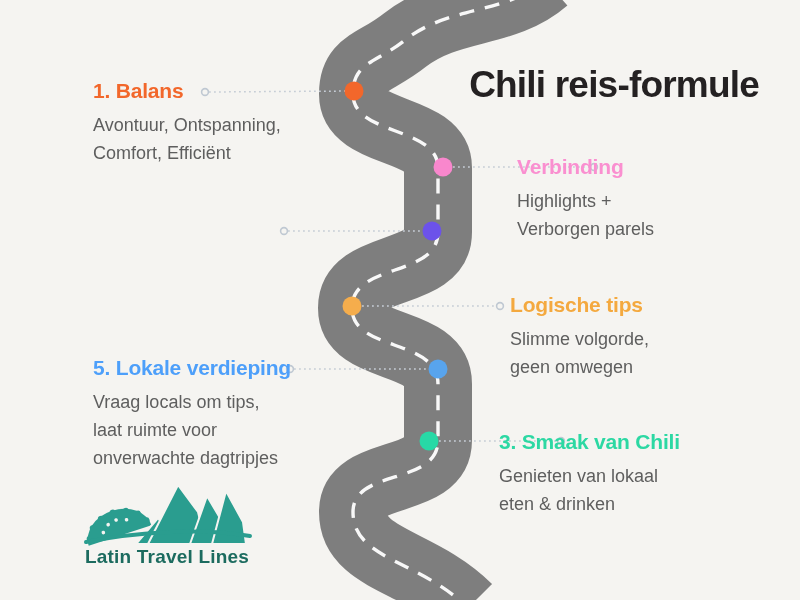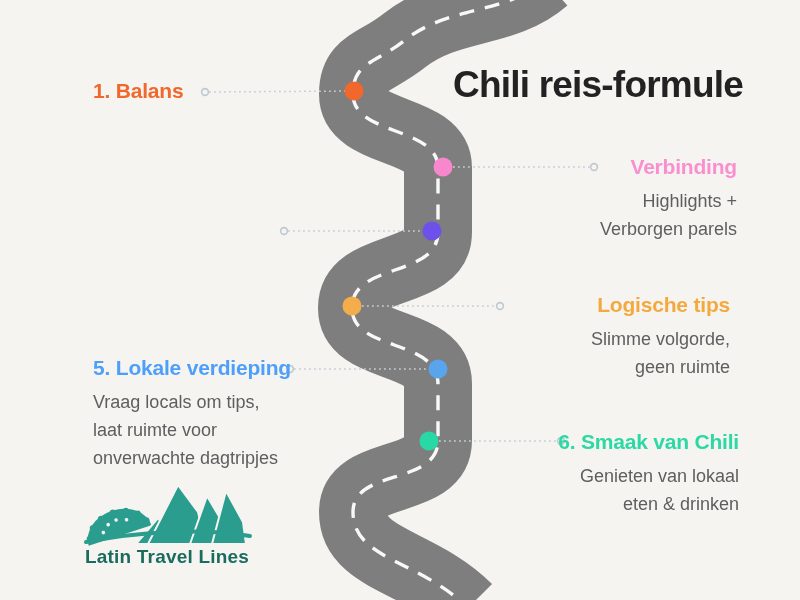--- a/index.html
+++ b/index.html
@@ -4,26 +4,26 @@
 <style>
   html,body{margin:0;padding:0;}
   .canvas{
     position:relative;width:800px;height:600px;background:#F5F4F1;
     overflow:hidden;font-family:"Liberation Sans",sans-serif;
   }
   .art{position:absolute;left:0;top:0;}
   .page-title{
     position:absolute;left:437px;top:64px;width:322px;margin:0;
     font-size:37px;font-weight:700;letter-spacing:-0.8px;color:#242122;
-    text-align:center;line-height:42px;
+    text-align:right;line-height:42px;
   }
   .item{position:absolute;}
   .item-title{font-size:21px;font-weight:700;line-height:24px;letter-spacing:-0.2px;margin:0 0 8px 0;}
   .item-body{font-size:18px;line-height:28px;color:#5E5E5E;white-space:pre-line;margin:0;}
-  .item.right{text-align:right;}
+  .item.right{text-align:left;}
   #item-1{left:93px;top:79px;width:230px;}
   #item-2{right:63px;top:155px;width:220px;}
   #item-3{left:93px;top:219px;width:230px;}
   #item-4{right:70px;top:293px;width:220px;}
   #item-5{left:93px;top:356px;width:240px;}
   #item-6{right:61px;top:430px;width:240px;}
   .logo{position:absolute;left:72px;top:482px;width:190px;}
   .logo-text{
     position:absolute;left:72px;top:546px;width:190px;text-align:center;
     font-size:19px;font-weight:700;letter-spacing:0.2px;color:#1C6B5F;margin:0;
@@ -72,46 +72,48 @@
     <circle cx="432" cy="231" r="9.5" fill="#6C52EA"></circle>
     <circle cx="352" cy="306" r="9.5" fill="#F5AD4C"></circle>
     <circle cx="438" cy="369" r="9.5" fill="#58A4ED"></circle>
     <circle cx="429" cy="441" r="9.5" fill="#28D9A6"></circle>
   </svg>
 
   <h1 class="page-title">Chili reis-formule</h1>
 
   <div class="item left" id="item-1">
     <p class="item-title" style="color: rgb(242, 103, 43);">1. Balans</p>
+    <p class="item-body">Avontuur, Ontspanning,
+Comfort, Efficiënt</p>
   </div>
 
   <div class="item right" id="item-2">
     <p class="item-title" style="color: rgb(250, 143, 208);">Verbinding</p>
     <p class="item-body">Highlights +
 Verborgen parels</p>
   </div>
 
   <div class="item left" id="item-3">
   </div>
 
   <div class="item right" id="item-4">
     <p class="item-title" style="color: rgb(244, 169, 63);">Logische tips</p>
     <p class="item-body">Slimme volgorde,
-geen ruimte</p>
+geen omwegen</p>
   </div>
 
   <div class="item left" id="item-5">
     <p class="item-title" style="color: rgb(77, 159, 250);">5. Lokale verdieping</p>
     <p class="item-body">Vraag locals om tips,
 laat ruimte voor
 onverwachte dagtripjes</p>
   </div>
 
   <div class="item right" id="item-6">
-    <p class="item-title" style="color: rgb(44, 216, 163);">6. Smaak van Chili</p>
+    <p class="item-title" style="color: rgb(44, 216, 163);">3. Smaak van Chili</p>
     <p class="item-body">Genieten van lokaal
 eten &amp; drinken</p>
   </div>
 
   <svg class="logo" width="190" height="68" viewBox="0 0 190 68">
     <g fill="#2A9D8F">
 
       <g transform="rotate(-18 45 44)">
         <circle cx="74.9" cy="47.8" r="3"></circle>
           <circle cx="68.7" cy="38.6" r="3"></circle>

